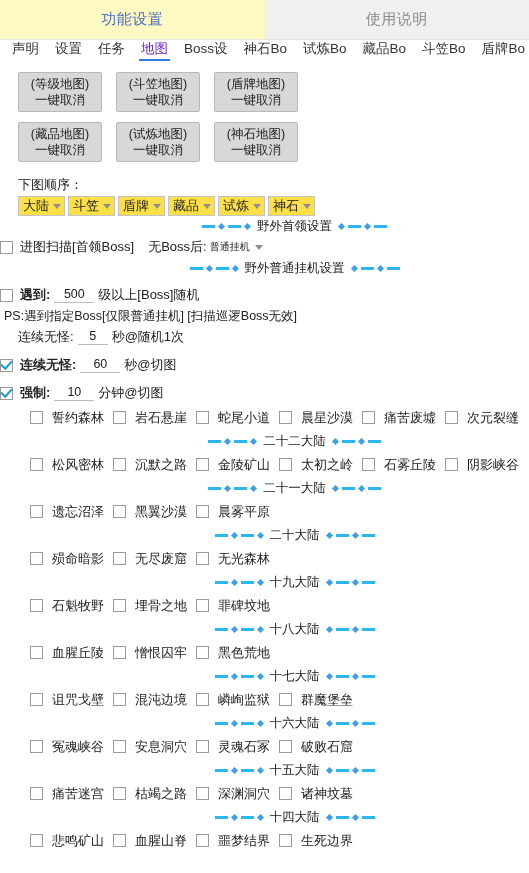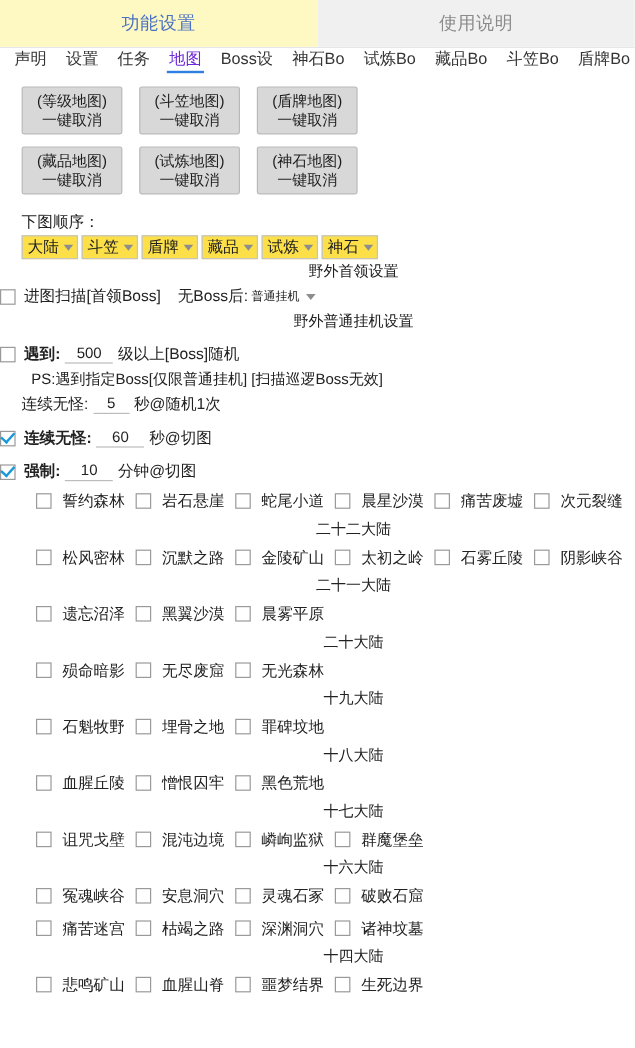--- a/index.html
+++ b/index.html
@@ -131,21 +131,20 @@
   
   .divider {
     display: flex;
     align-items: center;
     justify-content: center;
     gap: 4px;
     font-size: 12.5px;
     color: #222;
     height: 20px;
     margin-left: 60px;
-    flex-direction: column;
   }
   .divider .dash {
     display: inline-block;
     width: 13px; height: 3px;
     background: #2cb6f0;
   }
   .divider .dia {
     display: inline-block;
     width: 5px; height: 5px;
     background: #3aa0ea;
@@ -204,21 +203,21 @@
     align-items: center;
     gap: 5px;
     font-size: 10px;
     margin-left: 3px;
     cursor: pointer;
     user-select: none;
   }
 
   .ps-line {
     font-size: 12.5px;
-    padding-left: 26px;
+    padding-left: 4px;
     min-height: 20px;
     display: flex;
     align-items: center;
     color: #222;
   }
 
   
   .map-row {
     display: flex;
     padding-left: 30px;
@@ -608,20 +607,31 @@
       </label>
       <label class="map-item">
         <span class="cb"></span>
         <span class="lbl">灵魂石冢</span>
       </label>
       <label class="map-item">
         <span class="cb"></span>
         <span class="lbl">破败石窟</span>
       </label>
     </div>
+    <div class="divider">
+      <i class="dash"></i>
+      <i class="dia"></i>
+      <i class="dash"></i>
+      <i class="dia"></i>
+      <span class="dtext">十五大陆</span>
+      <i class="dia"></i>
+      <i class="dash"></i>
+      <i class="dia"></i>
+      <i class="dash"></i>
+    </div>
     <div class="map-row">
       <label class="map-item">
         <span class="cb"></span>
         <span class="lbl">痛苦迷宫</span>
       </label>
       <label class="map-item">
         <span class="cb"></span>
         <span class="lbl">枯竭之路</span>
       </label>
       <label class="map-item">

